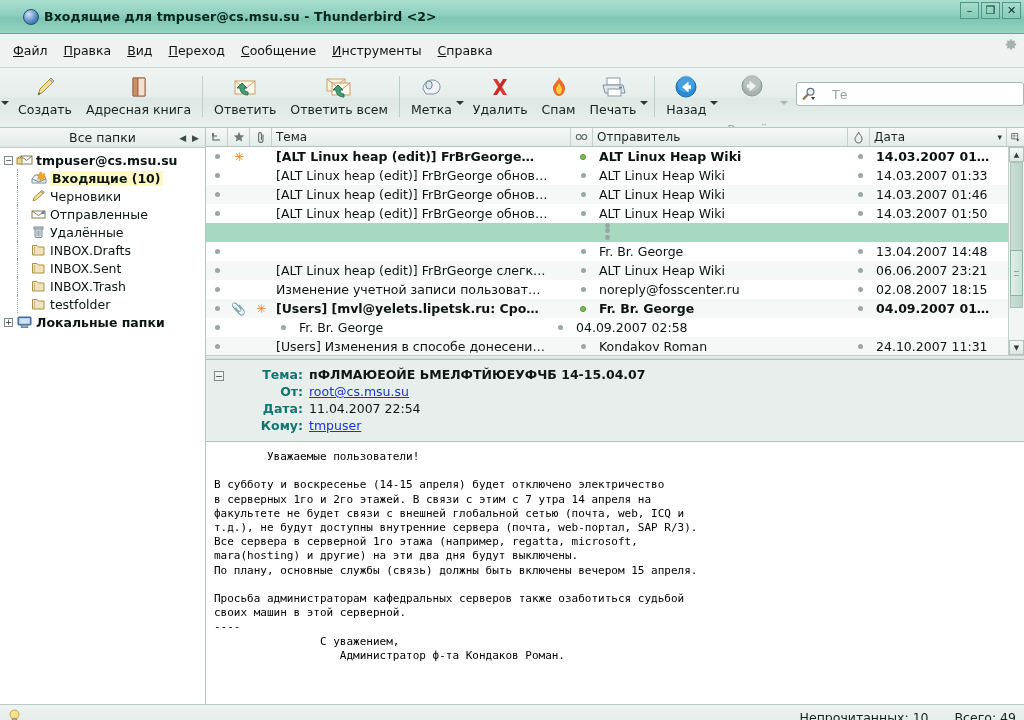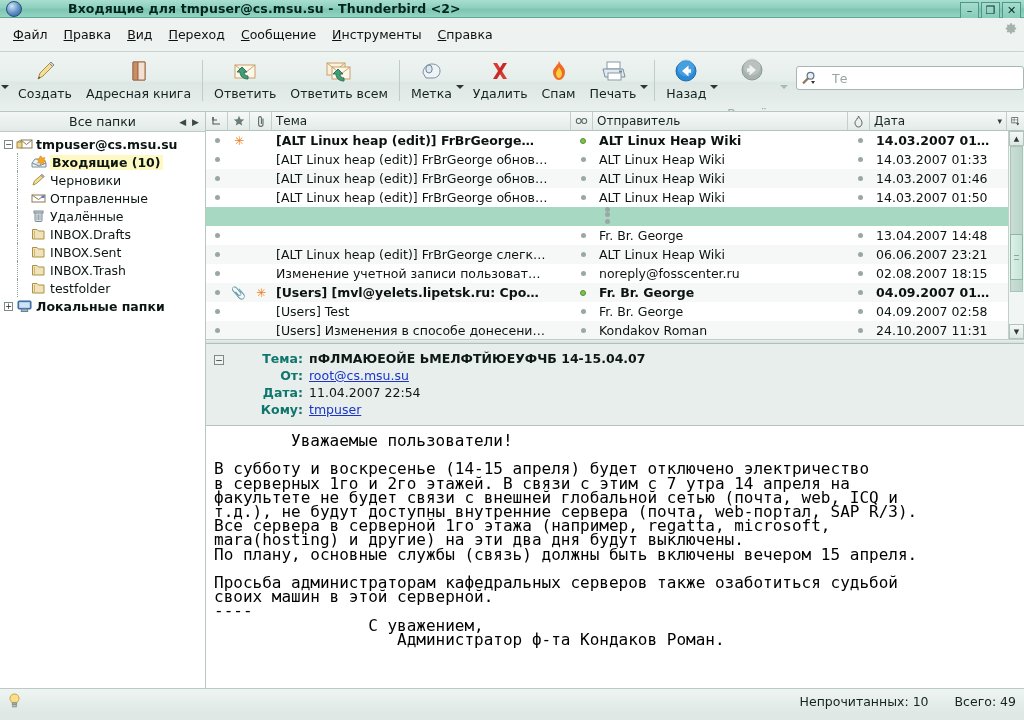--- a/index.html
+++ b/index.html
@@ -7,27 +7,26 @@
     margin: 0; padding: 0;
     width: 1024px; height: 720px;
     overflow: hidden;
     font-family: "DejaVu Sans", "Liberation Sans", sans-serif;
     font-size: 12px;
     background: #dfe8e4;
   }
 
   
   #titlebar {
-    height: 18px;
+    height: 34px;
     background: linear-gradient(to bottom, #a8ded0 0%, #8fd0bf 45%, #7ec5b2 55%, #93d4c2 100%);
     border-bottom: 1px solid #5fa894;
     display: flex; align-items: center;
-    padding: 0 3px;
+    padding: 0 20px;
     position: relative;
-    gap: 41px;
   }
   #titlebar .tb-icon {
     width: 16px; height: 16px; margin: 0 5px 0 3px;
     border-radius: 50%;
     background: radial-gradient(circle at 35% 30%, #cfe6f5 0%, #5b8ec4 55%, #2d5b8e 100%);
     border: 1px solid #2b4d72;
     flex: 0 0 auto;
   }
   #titlebar .tb-title {
     font-weight: bold; font-size: 12.5px; color: #00231c;
@@ -182,21 +181,21 @@
   }
   .hrow .twisty2.hidden { visibility: hidden; }
   .hlabel { width: 74px; text-align: right; font-weight: bold; color: #0f766e; margin-right: 6px; flex: 0 0 auto; }
   .hval { color: #0d1714; }
   .hval.link { color: #1a35c8; text-decoration: underline; }
 
   
   #msgbody {
     flex: 1; background: #fff; overflow: hidden;
     font-family: "DejaVu Sans Mono", "Liberation Mono", monospace;
-    font-size: 16px; line-height: 14.2px; color: #000;
+    font-size: 11px; line-height: 14.2px; color: #000;
     padding: 8px 0 0 8px; white-space: pre;
   }
 
   
   #statusbar {
     height: 25px; background: linear-gradient(to bottom,#eef4f2,#dfe8e4);
     border-top: 1px solid #bcc9c5;
     display: flex; align-items: center; padding: 0 8px;
     font-size: 12.5px; color: #16221f;
   }
@@ -716,21 +715,20 @@
             </div>
           <div class="c-date">04.09.2007 01…</div>
         </div>
 
         <div class="mrow">
           <div class="c-thread">
               <span class="dot"></span>
             </div>
           <div class="c-star"></div>
           <div class="c-att"></div>
-          <div class="c-subj">[Users] Test</div>
           <div class="c-read">
               <span class="dot"></span>
             </div>
           <div class="c-send">Fr. Br. George</div>
           <div class="c-junk">
               <span class="dot"></span>
             </div>
           <div class="c-date">04.09.2007 02:58</div>
         </div>
 

